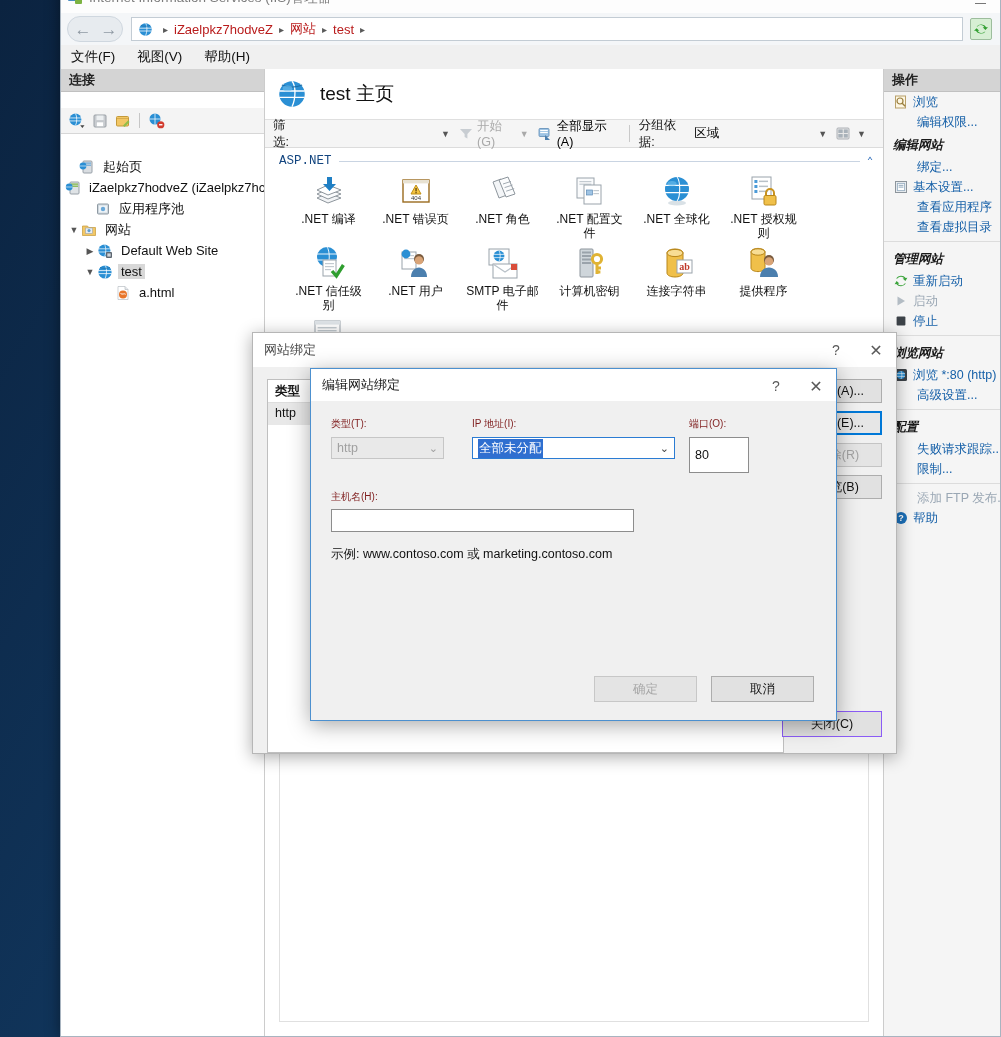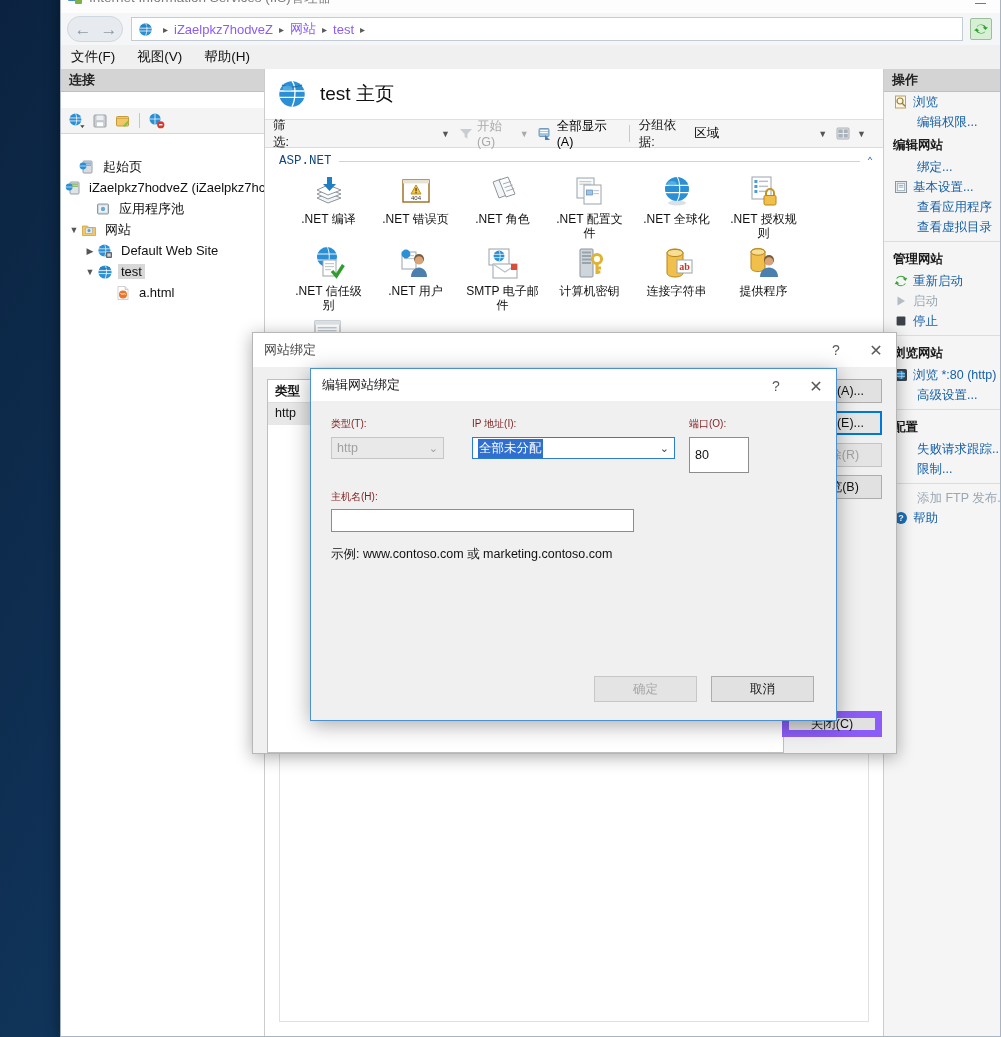--- a/index.html
+++ b/index.html
@@ -38,21 +38,21 @@
     color:#8e98a2;font-size:17px;line-height:1;
   }
   .navbtn.first{margin-left:2px;}
   .navbtn-wrap{display:flex;background:#e7ebef;border:1px solid #cfd7df;border-radius:13px;margin-right:8px;}
   .crumb-box{
     flex:1;height:24px;background:#fff;border:1px solid #c3ccd4;display:flex;align-items:center;
     padding:0 4px;box-sizing:border-box;gap:2px;font-size:13px;
   }
   .crumb-globe{width:15px;height:15px;margin:0 4px 0 2px;}
   .crumb-sep{color:#5a5a5a;font-size:10px;padding:0 4px;}
-  .crumb-txt{color:#8b5cf6;white-space:nowrap;}
+  .crumb-txt{color:#b91c1c;white-space:nowrap;}
   .refresh-btn{
     width:20px;height:20px;margin-left:7px;margin-right:2px;border:1px solid #9dbd9d;background:#d7efd4;
     border-radius:2px;display:flex;align-items:center;justify-content:center;
   }
 
   
   .menu-bar{height:24px;display:flex;align-items:center;gap:22px;padding-left:10px;background:#f0f0f0;font-size:13.5px;}
   .menu-bar span{color:#111;}
 
   
@@ -99,21 +99,21 @@
   .icon-grid{display:flex;flex-wrap:wrap;padding:6px 0 0 14px;}
   .gitem{width:75px;height:72px;display:flex;flex-direction:column;align-items:center;box-sizing:border-box;margin-left:12px;}
   .gitem .gicon{width:34px;height:34px;margin-bottom:4px;}
   .gitem .glabel{font-size:12px;color:#111;text-align:center;line-height:14px;}
 
   .white-fill{flex:1;background:#fff;margin:10px 14px 14px 14px;border:1px solid #e0e0e0;}
 
   
   .pane-right{width:116px;background:#f5f5f5;display:flex;flex-direction:column;}
   .act-list{font-size:12.5px;}
-  .act-group-title{font-weight:bold;color:#1a1a1a;padding:5px 0 3px 9px;font-size:12.5px;}
+  .act-group-title{font-weight:bold;color:#1a1a1a;padding:5px 0 3px 9px;font-size:12.5px;font-style:italic;}
   .act-item{display:flex;align-items:center;height:20px;padding-left:9px;gap:5px;}
   .act-item .aic{width:15px;height:15px;flex:0 0 15px;display:flex;align-items:center;justify-content:center;}
   .act-item .atxt{color:#1660a8;white-space:nowrap;overflow:hidden;}
   .act-item.noicon{padding-left:33px;}
   .act-item.disabled .atxt{color:#9aa7b4;}
   .act-sep{height:1px;background:#dcdcdc;margin:4px 0;}
 
   
   .dlg-bindings{
     position:absolute;left:252px;top:332px;width:645px;height:422px;
@@ -129,21 +129,21 @@
   .bind-list{flex:1;background:#fff;border:1px solid #bfbfbf;box-sizing:border-box;}
   .bl-head{display:flex;height:22px;border-bottom:1px solid #ddd;background:#fff;}
   .bl-head div{font-size:12.5px;padding:3px 0 0 7px;font-weight:bold;color:#1a1a1a;}
   .bl-row{display:flex;height:22px;background:#e8e8e8;}
   .bl-row div{font-size:12.5px;padding:3px 0 0 7px;color:#111;}
   .bind-btns{width:88px;display:flex;flex-direction:column;gap:8px;padding-top:0;}
   .bbtn{height:24px;background:#e1e1e1;border:1px solid #adadad;font-size:12.5px;display:flex;align-items:center;justify-content:center;color:#111;box-sizing:border-box;}
   .bbtn.focus{border:2px solid #0078d7;background:#e6e6e6;}
   .bbtn.disabled{color:#a3a3a3;background:#e4e4e4;border-color:#c4c4c4;}
   .dlg-close-row{position:absolute;right:14px;bottom:16px;}
-  .close-btn{width:100px;height:26px;background:#e1e1e1;border:7px solid #8b5cf6;font-size:12.5px;display:flex;align-items:center;justify-content:center;color:#111;box-sizing:border-box;}
+  .close-btn{width:100px;height:26px;background:#e1e1e1;border:1px solid #8b5cf6;font-size:12.5px;display:flex;align-items:center;justify-content:center;color:#111;box-sizing:border-box;}
 
   
   .dlg-edit{
     position:absolute;left:310px;top:368px;width:527px;height:353px;
     background:#f0f0f0;border:1px solid #4c90cf;box-sizing:border-box;
     box-shadow:0 4px 20px rgba(0,0,0,.34);
   }
   .dlg-edit .dlg-title{background:#fff;height:32px;}
   .dlg-edit .dlg-title .dt-text{color:#1a1a1a;font-size:13px;}
   .edit-body{padding:16px 20px 0 20px;}

